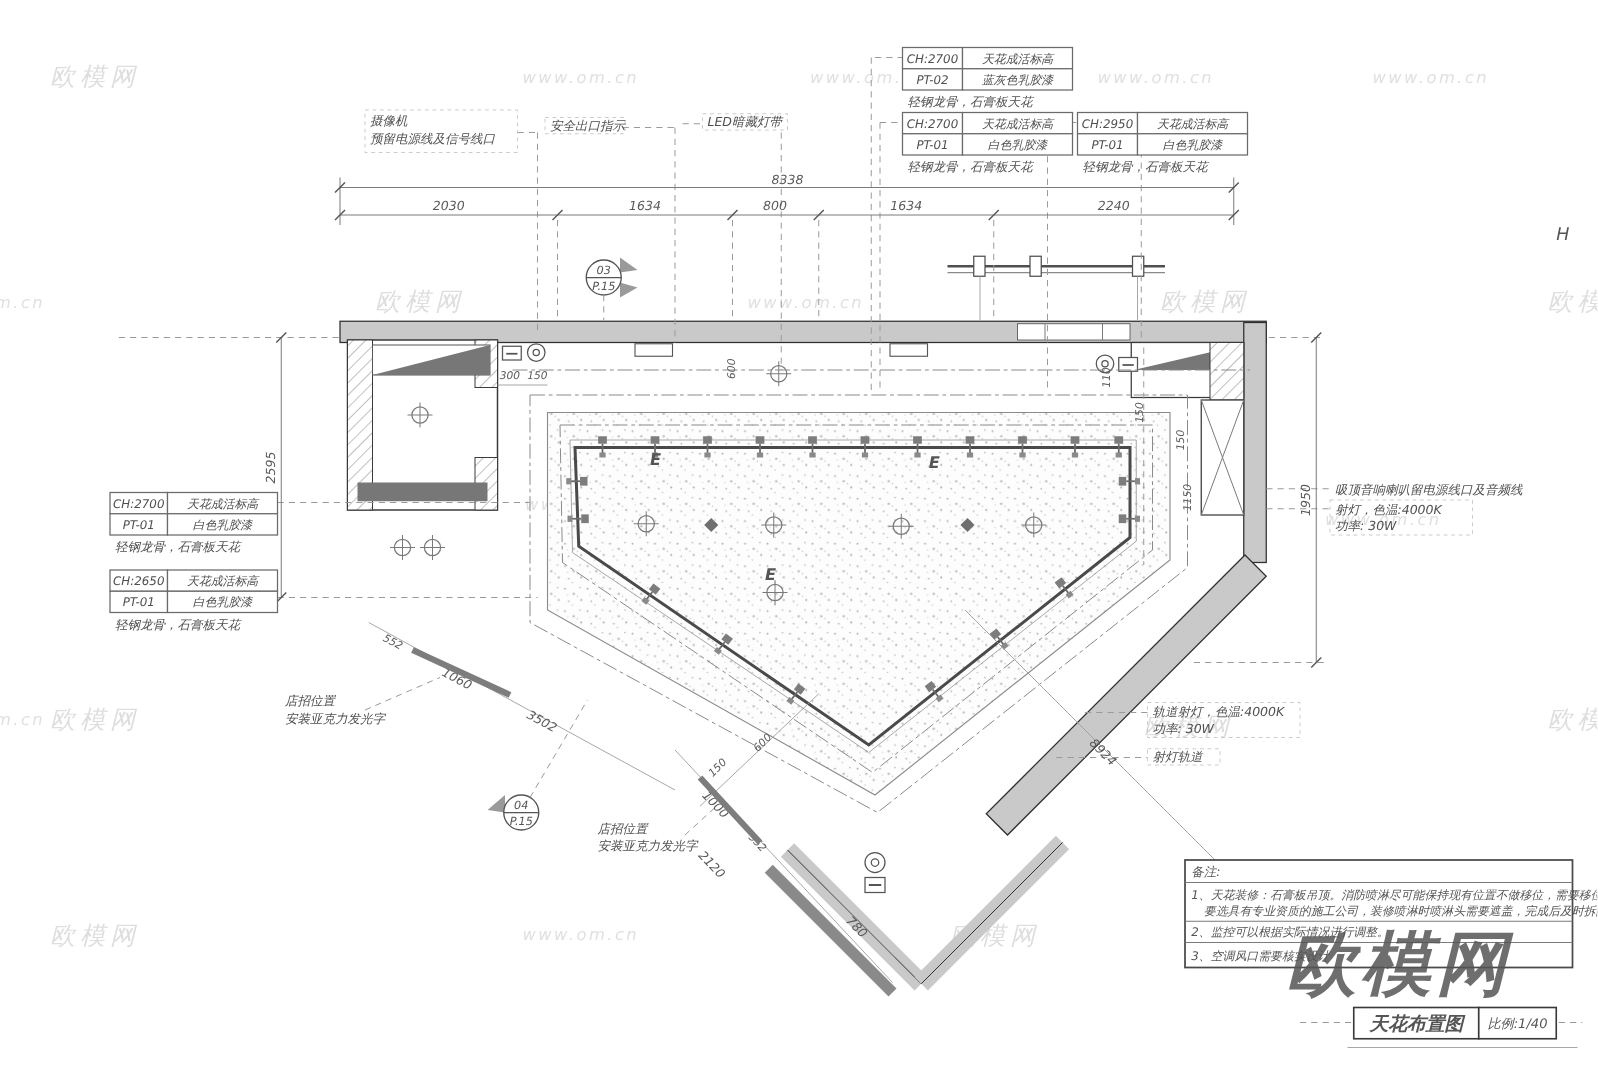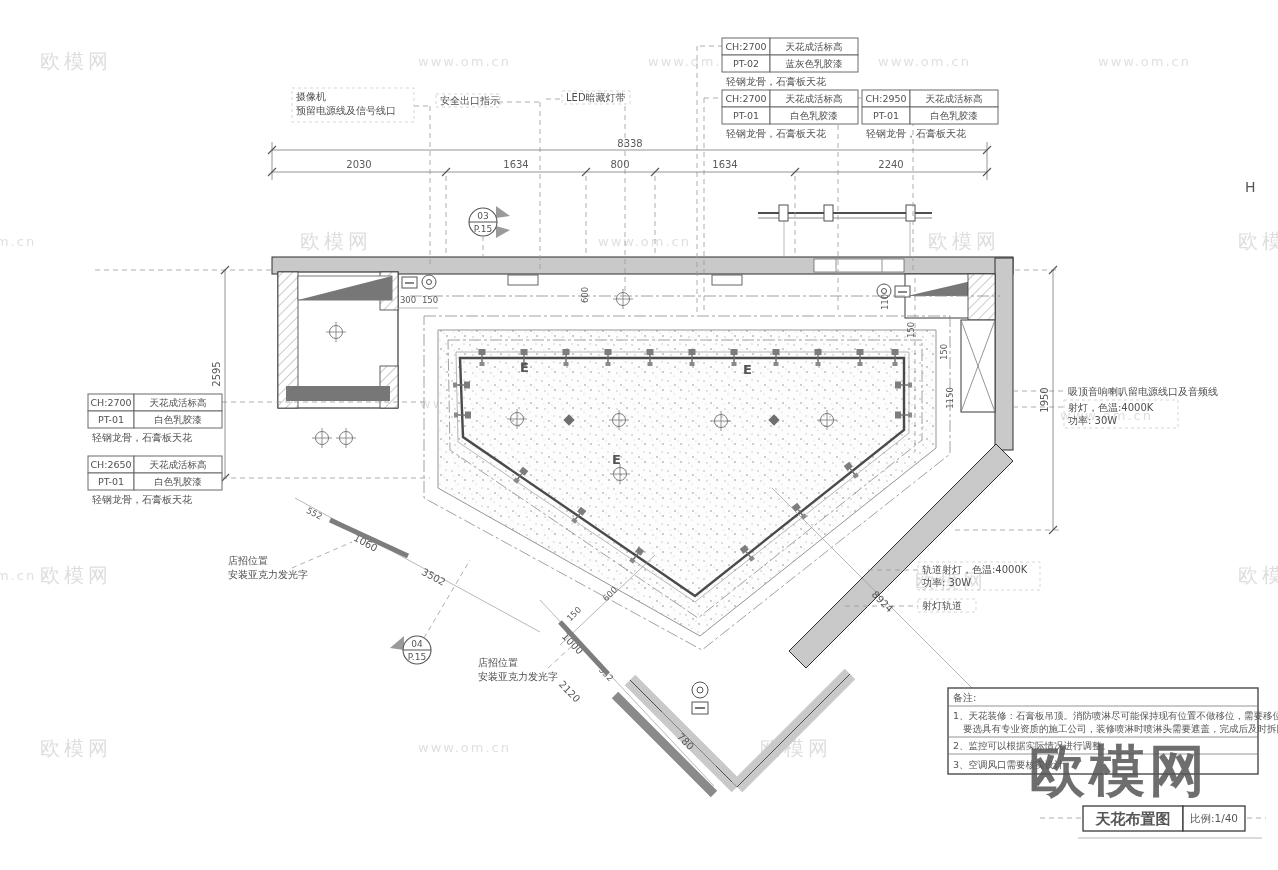--- a/index.html
+++ b/index.html
@@ -1,17 +1,17 @@
 <!DOCTYPE html>
 <html><head>
 <meta charset="utf-8">
 <style>
   html,body{margin:0;padding:0;background:#ffffff;}
   .canvas{position:relative;width:1278px;height:870px;overflow:hidden;background:#fff;
-          font-family:"DejaVu Sans","Liberation Sans",sans-serif;}
+          font-family:"DejaVu Sans","Liberation Sans",sans-serif;font-style:italic;}
   svg text{font-family:"DejaVu Sans","Liberation Sans",sans-serif;fill:#555;}
   .wm{fill:#dedede;letter-spacing:4px;}
   .wmu{fill:#e0e0e0;letter-spacing:2px;}
   .cell{fill:#fff;stroke:#6a6a6a;stroke-width:1;}
   .ctext{font-size:9.5px;fill:#4f4f4f;}
   .lbl{font-size:10px;fill:#4f4f4f;}
   .dim{font-size:10px;fill:#5a5a5a;}
   .dimS{font-size:8.5px;fill:#5a5a5a;}
   .thin{stroke:#7a7a7a;stroke-width:.8;fill:none;}
   .thin2{stroke:#9a9a9a;stroke-width:.7;fill:none;}

